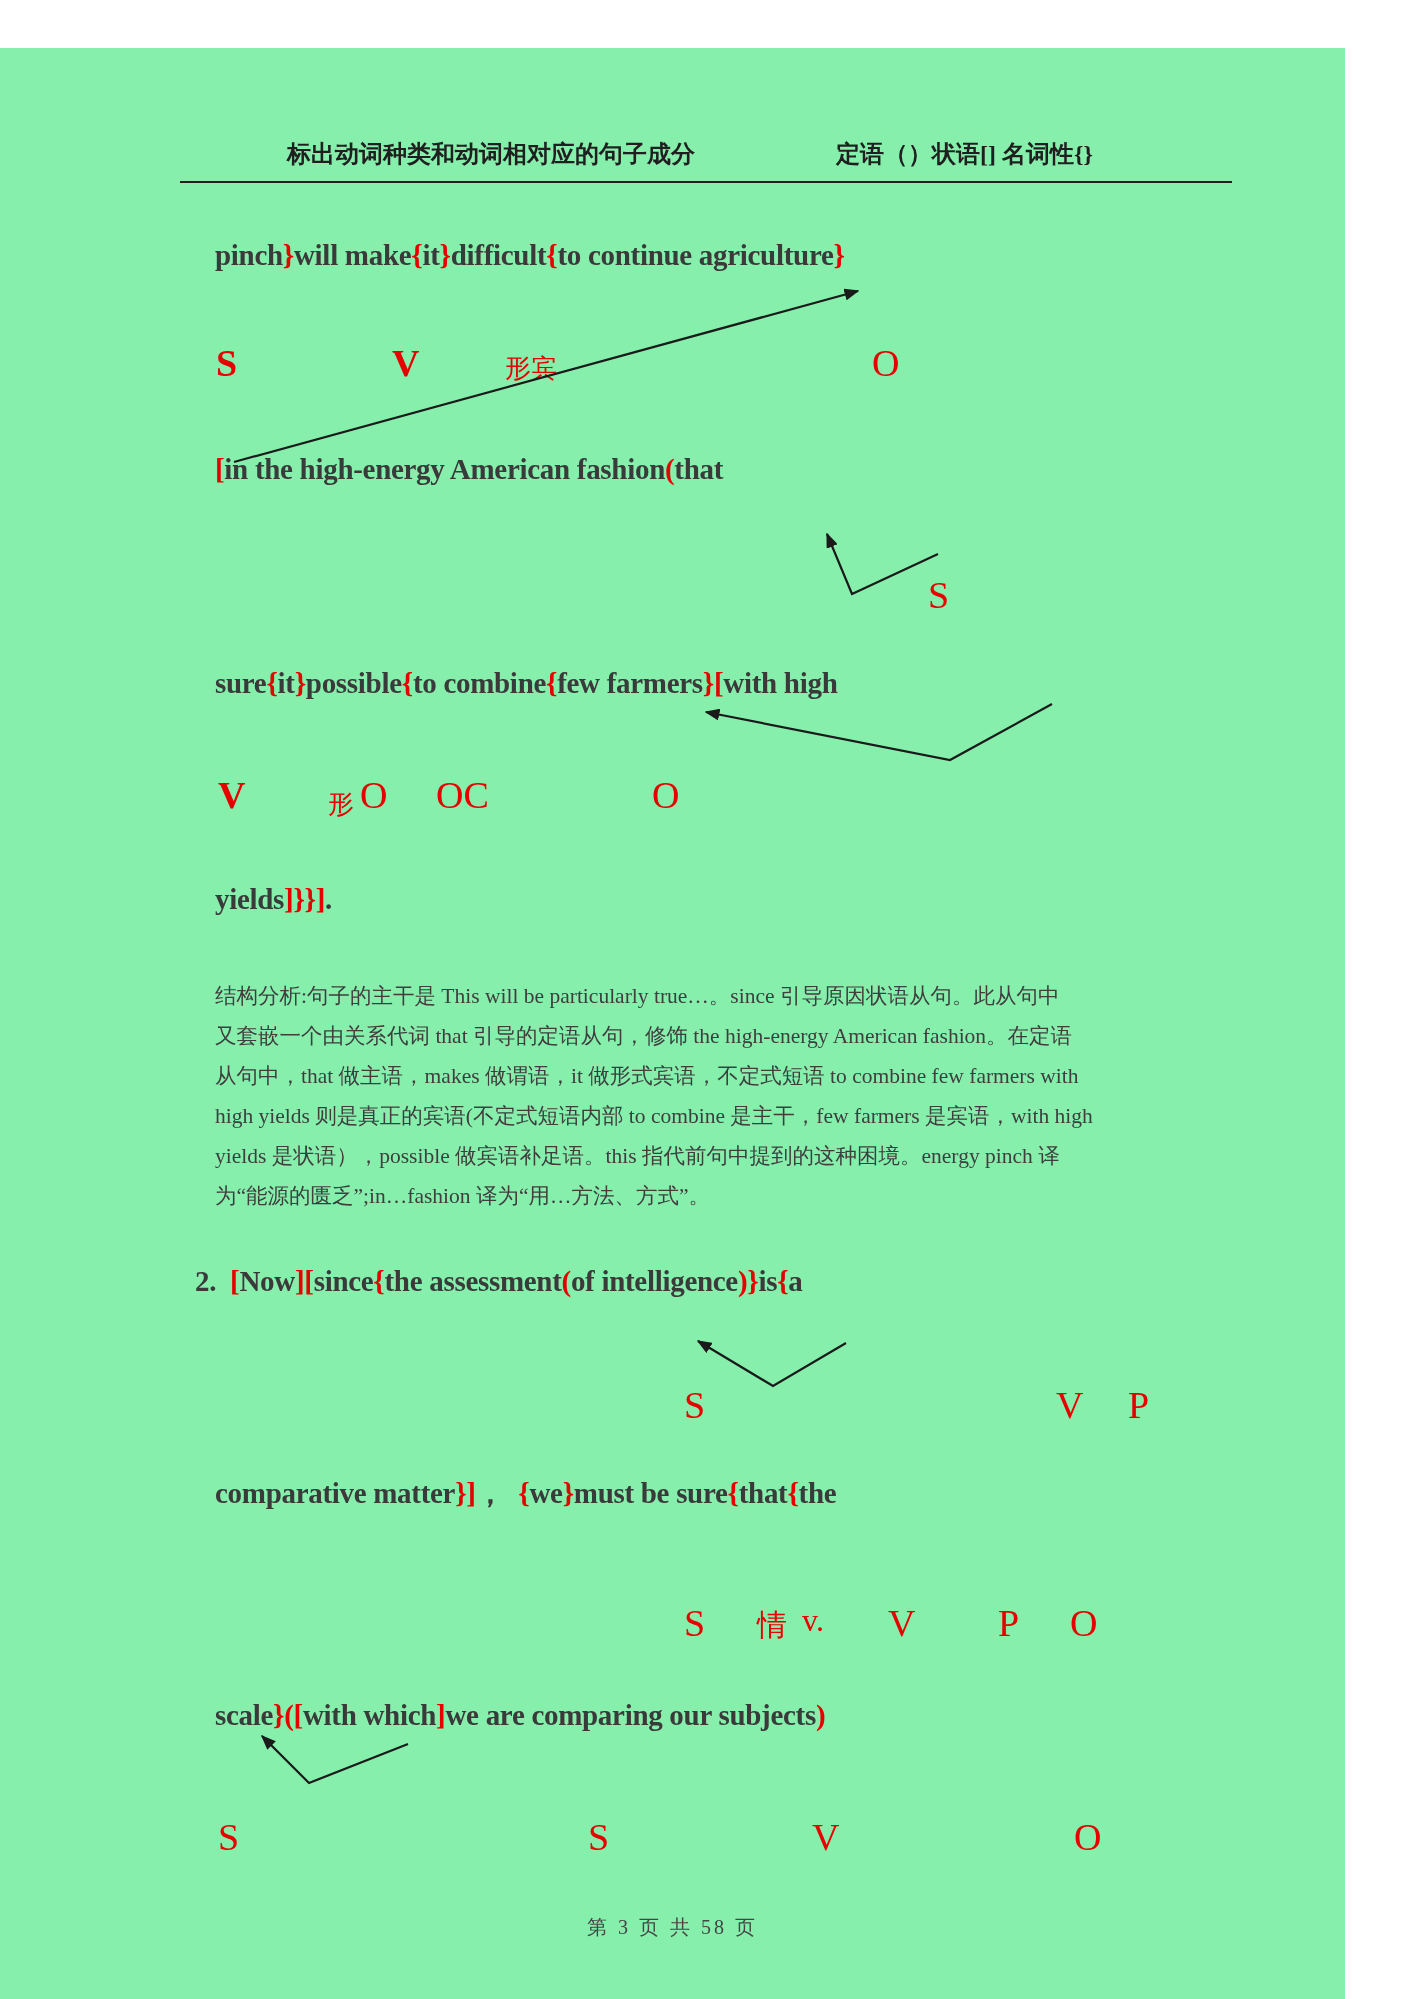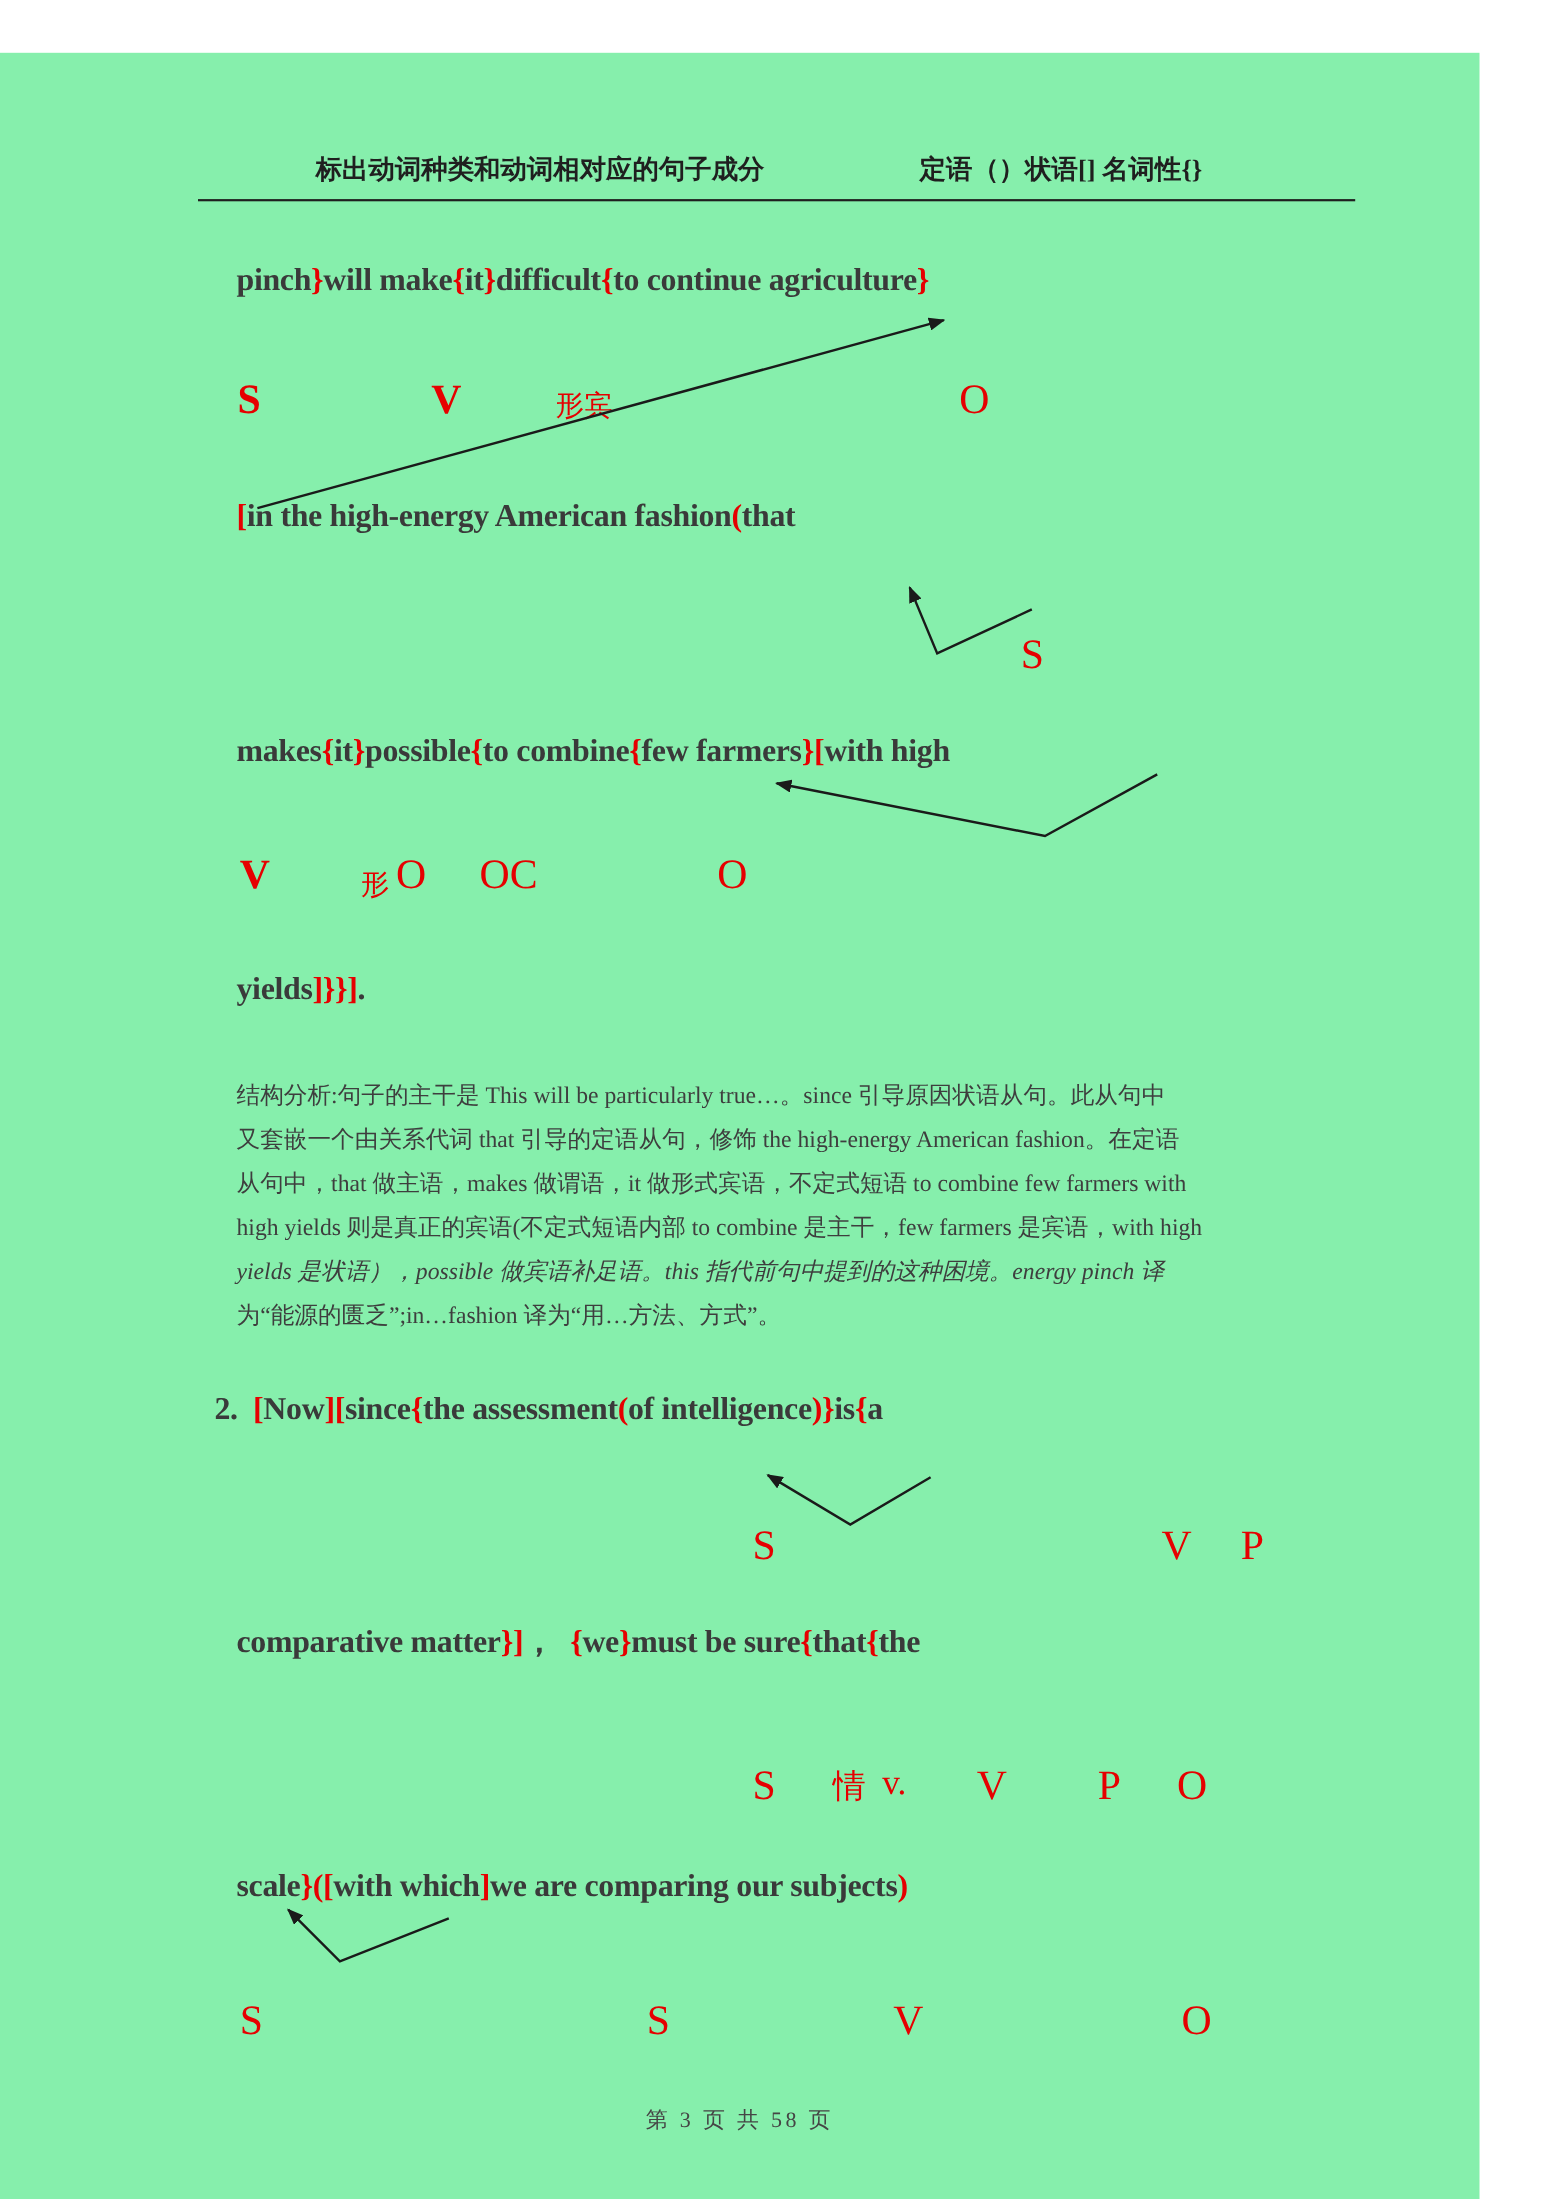--- a/index.html
+++ b/index.html
@@ -46,35 +46,35 @@
 
   <span class="lbl b" style="left:216px;top:296px;">S</span>
   <span class="lbl b" style="left:392px;top:296px;">V</span>
   <span class="lbl lbl-sm" style="left:505px;top:308px;">形宾</span>
   <span class="lbl" style="left:872px;top:296px;">O</span>
 
   <div class="sent" style="top:404px;"><span class="red">[</span><span>in the high-energy American fashion</span><span class="red">(</span><span>that</span></div>
 
   <span class="lbl" style="left:928px;top:528px;">S</span>
 
-  <div class="sent" style="top:618px;"><span>makes</span><span class="red">{</span><span>it</span><span class="red">}</span><span>possible</span><span class="red">{</span><span>to combine</span><span class="red">{</span><span>few farmers</span><span class="red">}</span><span class="red">[</span><span>with high</span></div>
+  <div class="sent" style="top:618px;"><span>sure</span><span class="red">{</span><span>it</span><span class="red">}</span><span>possible</span><span class="red">{</span><span>to combine</span><span class="red">{</span><span>few farmers</span><span class="red">}</span><span class="red">[</span><span>with high</span></div>
 
   <span class="lbl b" style="left:218px;top:728px;">V</span>
   <span class="lbl lbl-sm" style="left:328px;top:744px;">形</span>
   <span class="lbl" style="left:360px;top:728px;">O</span>
   <span class="lbl" style="left:436px;top:728px;">OC</span>
   <span class="lbl" style="left:652px;top:728px;">O</span>
 
   <div class="sent" style="top:834px;"><span>yields</span><span class="red">]}}]</span><span>.</span></div>
 
   <div class="para-line" style="top:938px;">结构分析:句子的主干是 This will be particularly true…。since 引导原因状语从句。此从句中</div>
   <div class="para-line" style="top:978px;">又套嵌一个由关系代词 that 引导的定语从句，修饰 the high-energy American fashion。在定语</div>
   <div class="para-line" style="top:1018px;">从句中，that 做主语，makes 做谓语，it 做形式宾语，不定式短语 to combine few farmers with</div>
   <div class="para-line" style="top:1058px;">high yields 则是真正的宾语(不定式短语内部 to combine 是主干，few farmers 是宾语，with high</div>
-  <div class="para-line" style="top:1098px;font-style:italic;">yields 是状语），possible 做宾语补足语。this 指代前句中提到的这种困境。energy pinch 译</div>
+  <div class="para-line" style="top:1098px;">yields 是状语），possible 做宾语补足语。this 指代前句中提到的这种困境。energy pinch 译</div>
   <div class="para-line" style="top:1138px;">为“能源的匮乏”;in…fashion 译为“用…方法、方式”。</div>
 
   <div class="sent" style="left:195px;top:1216px;"><span>2.  </span><span class="red">[</span><span>Now</span><span class="red">][</span><span>since</span><span class="red">{</span><span>the assessment</span><span class="red">(</span><span>of intelligence</span><span class="red">)}</span><span>is</span><span class="red">{</span><span>a</span></div>
 
   <span class="lbl" style="left:684px;top:1338px;">S</span>
   <span class="lbl" style="left:1056px;top:1338px;">V</span>
   <span class="lbl" style="left:1128px;top:1338px;">P</span>
 
   <div class="sent" style="top:1428px;"><span>comparative matter</span><span class="red">}]</span><span>，  </span><span class="red">{</span><span>we</span><span class="red">}</span><span>must be sure</span><span class="red">{</span><span>that</span><span class="red">{</span><span>the</span></div>
 

